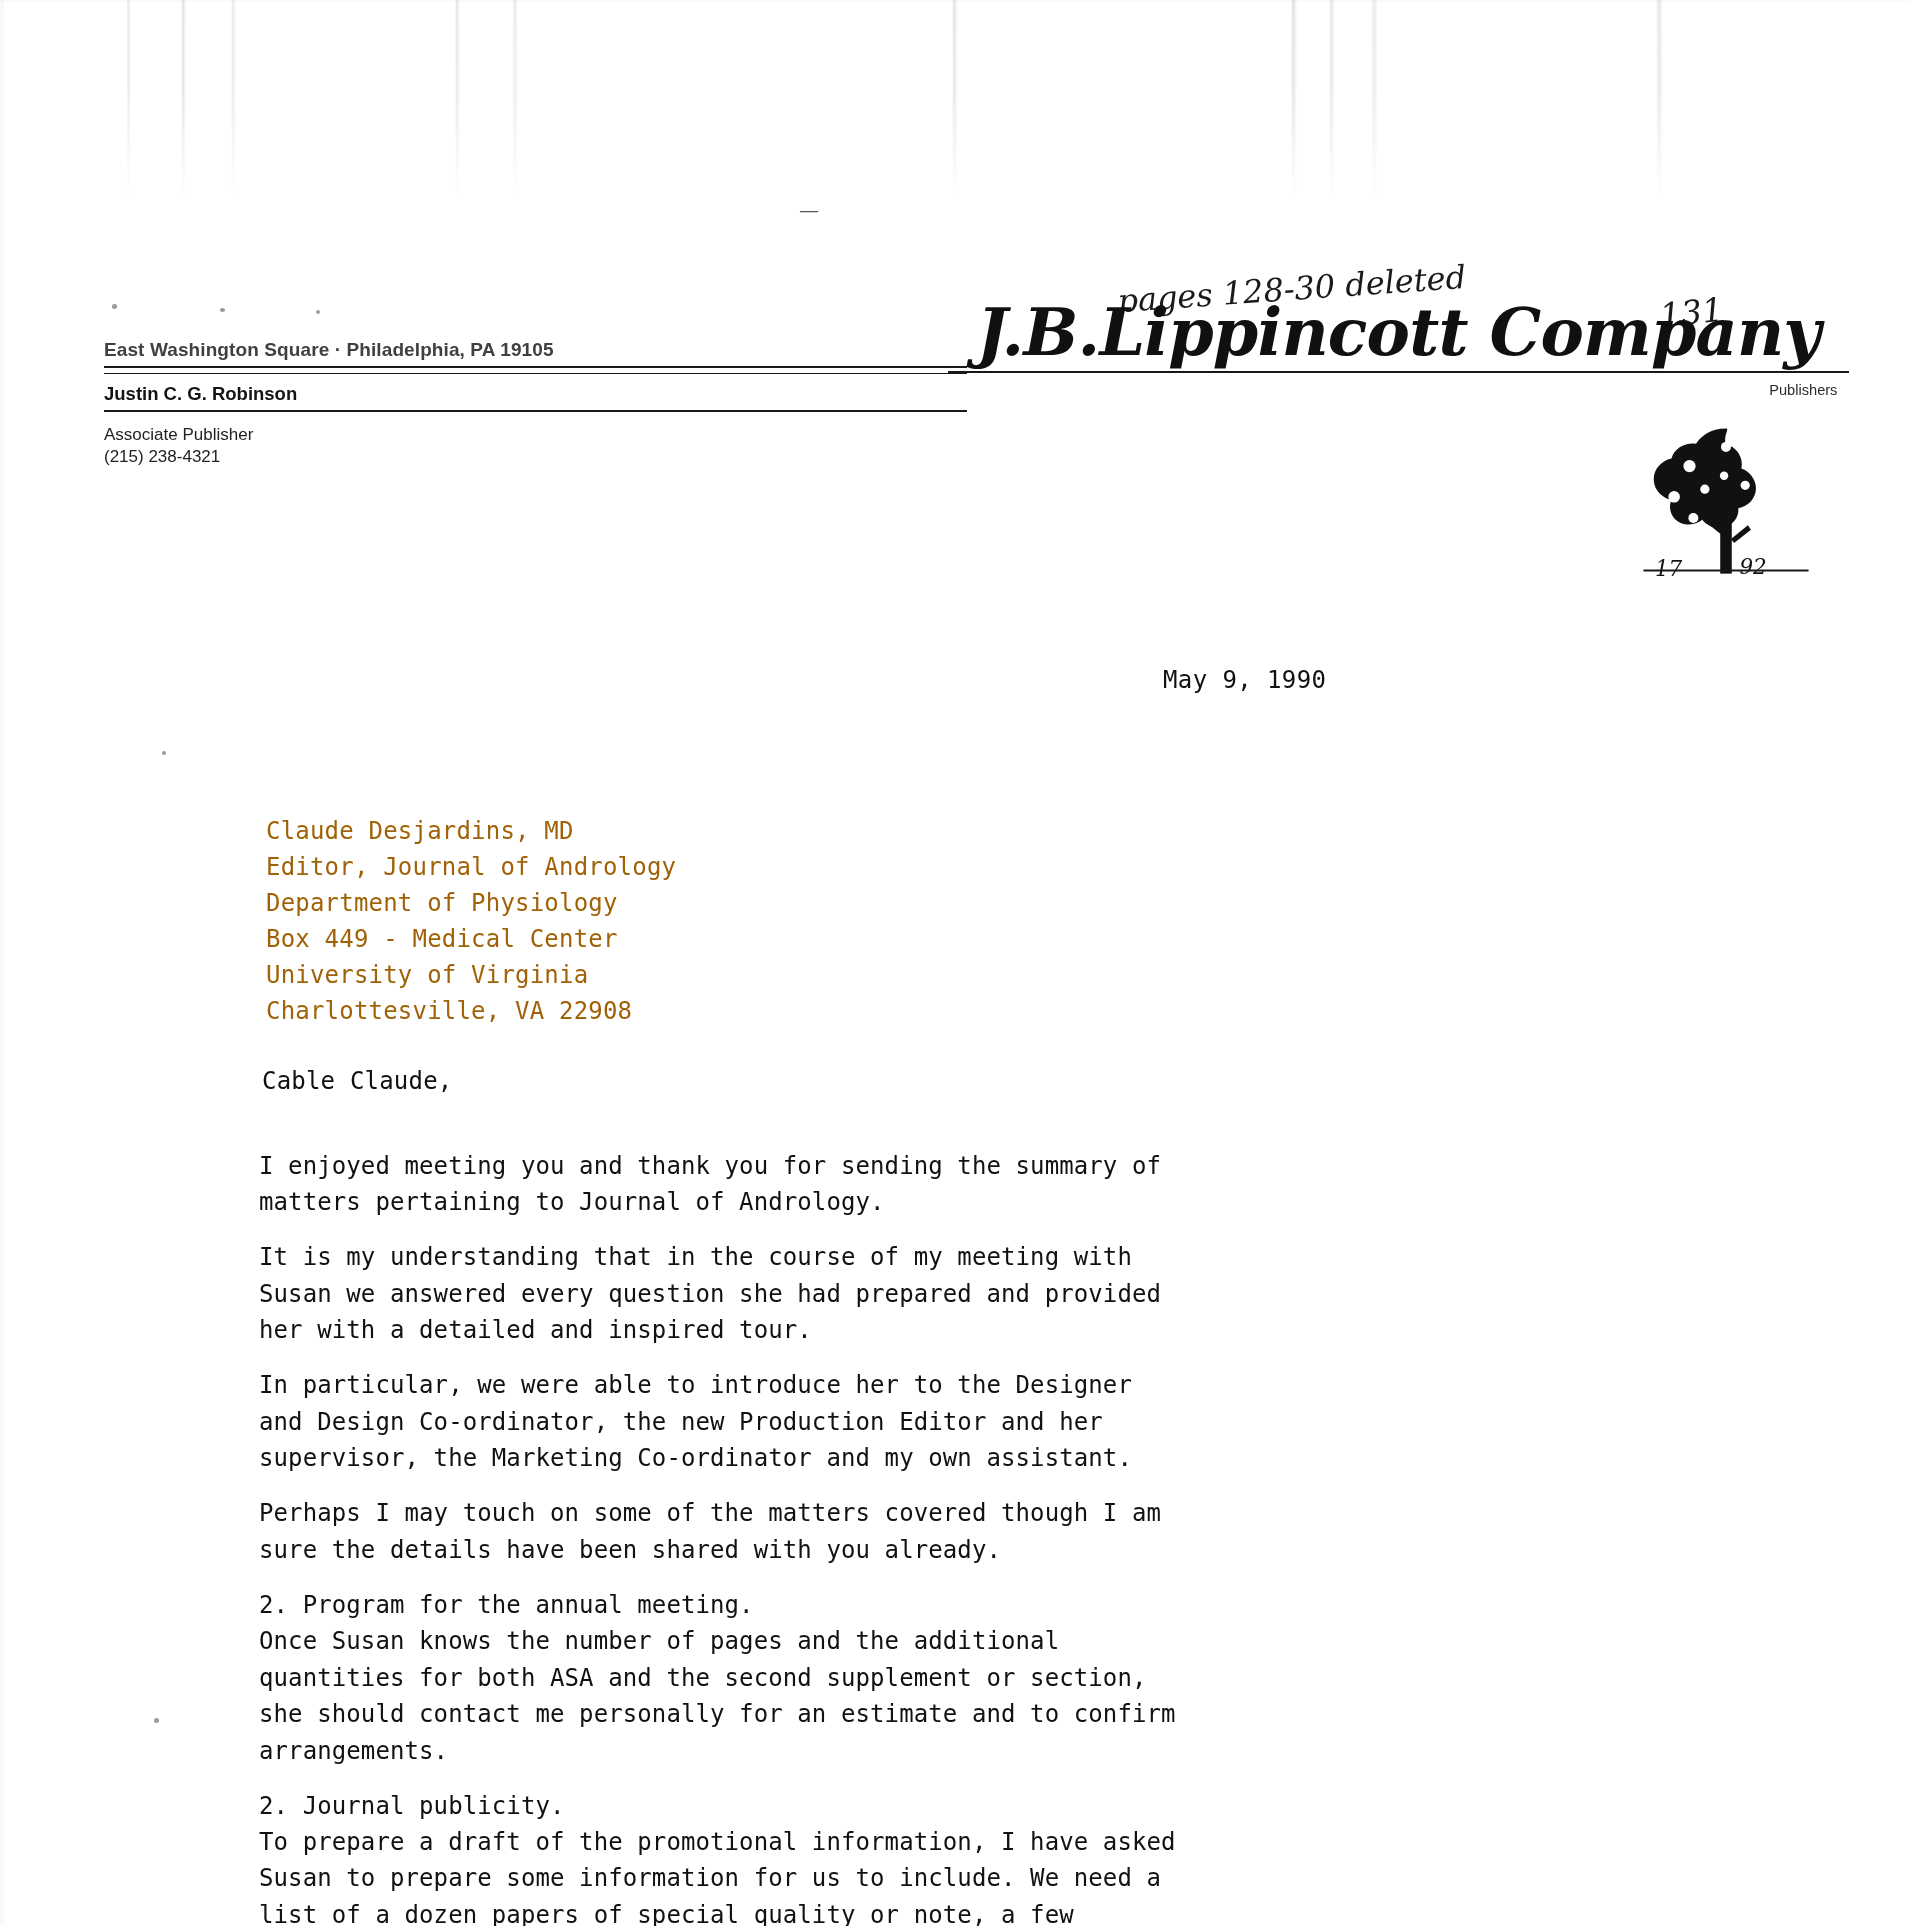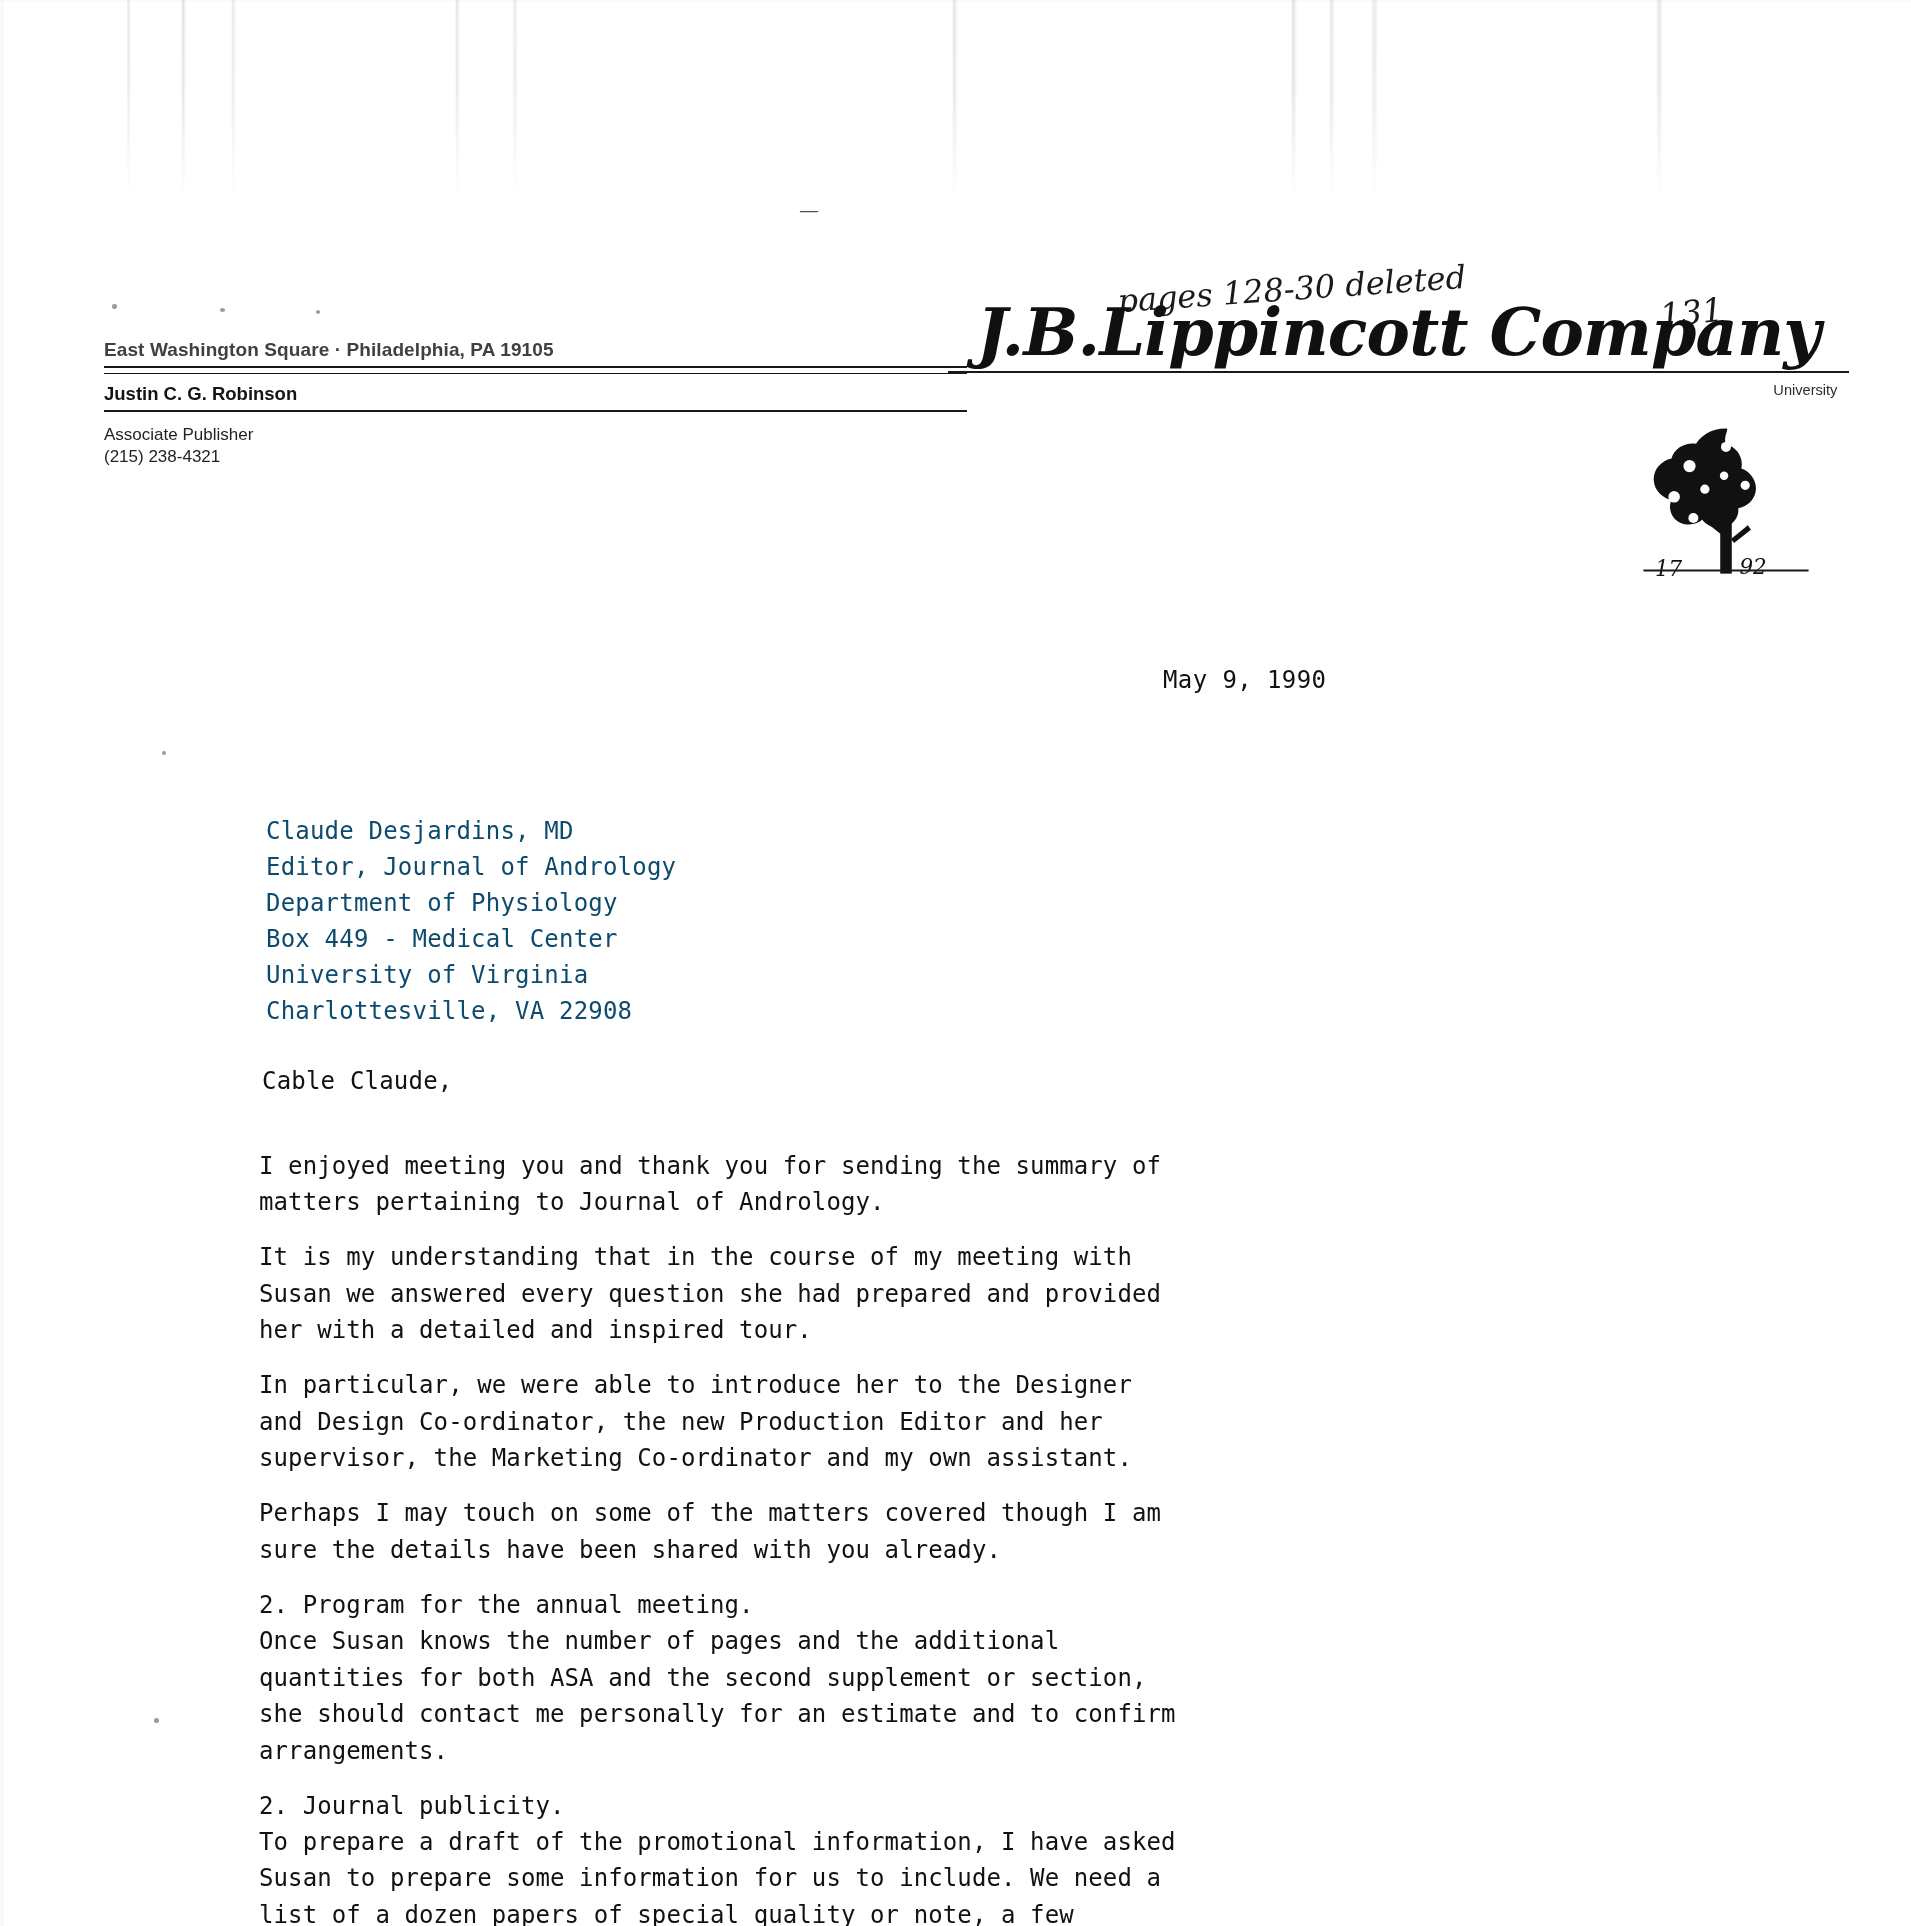--- a/index.html
+++ b/index.html
@@ -183,21 +183,21 @@
     color: #111;
     letter-spacing: 0.4px;
   }
   .addressee {
     position: absolute;
     left: 266px;
     top: 813px;
     font-family: "DejaVu Sans Mono", monospace;
     font-size: 24px;
     line-height: 1.5;
-    color: #0c4a6e;
+    color: #a16207;
     white-space: pre;
     letter-spacing: 0.2px;
   }
   .salutation {
     position: absolute;
     left: 262px;
     top: 1067px;
     font-family: "DejaVu Sans Mono", monospace;
     font-size: 24px;
     color: #111;
@@ -233,21 +233,21 @@
   <div class="speck" style="left:162px; top:751px; width:3.9px; height:3.9px;"></div>
   <div class="speck" style="left:154px; top:1718px; width:4.6px; height:4.6px;"></div>
 
   <div class="handwritten hw-tick">—</div>
   <div class="handwritten hw-note">pages 128-30 deleted</div>
   <div class="handwritten hw-number">131</div>
 
   <div class="masthead">
     <div class="company-name">J.B.Lippincott Company</div>
     <div class="masthead-rule"></div>
-    <div class="publishers-label">University</div>
+    <div class="publishers-label">Publishers</div>
   </div>
 
   <div class="tree-logo">
     <svg viewBox="0 0 430 440" width="166" height="169" aria-hidden="true">
       <g fill="#111">
         <path d="M215 22c-40 0-66 20-78 40-26-4-56 10-64 38-28 6-48 30-46 58 2 26 22 44 46 50-10 22 0 50 24 60 20 8 42 4 56-8 14 18 40 26 62 18 22-8 34-28 32-48 26-4 46-26 46-52 0-24-16-44-38-52 6-28-12-56-40-62C206 42 226 22 215 22z"></path>
         <path d="M200 250h30v150h-30z"></path>
         <path d="M205 300l-42-34 8-12 40 32zM228 310l44-36 8 12-44 34z"></path>
       </g>
       <g fill="#fff">

